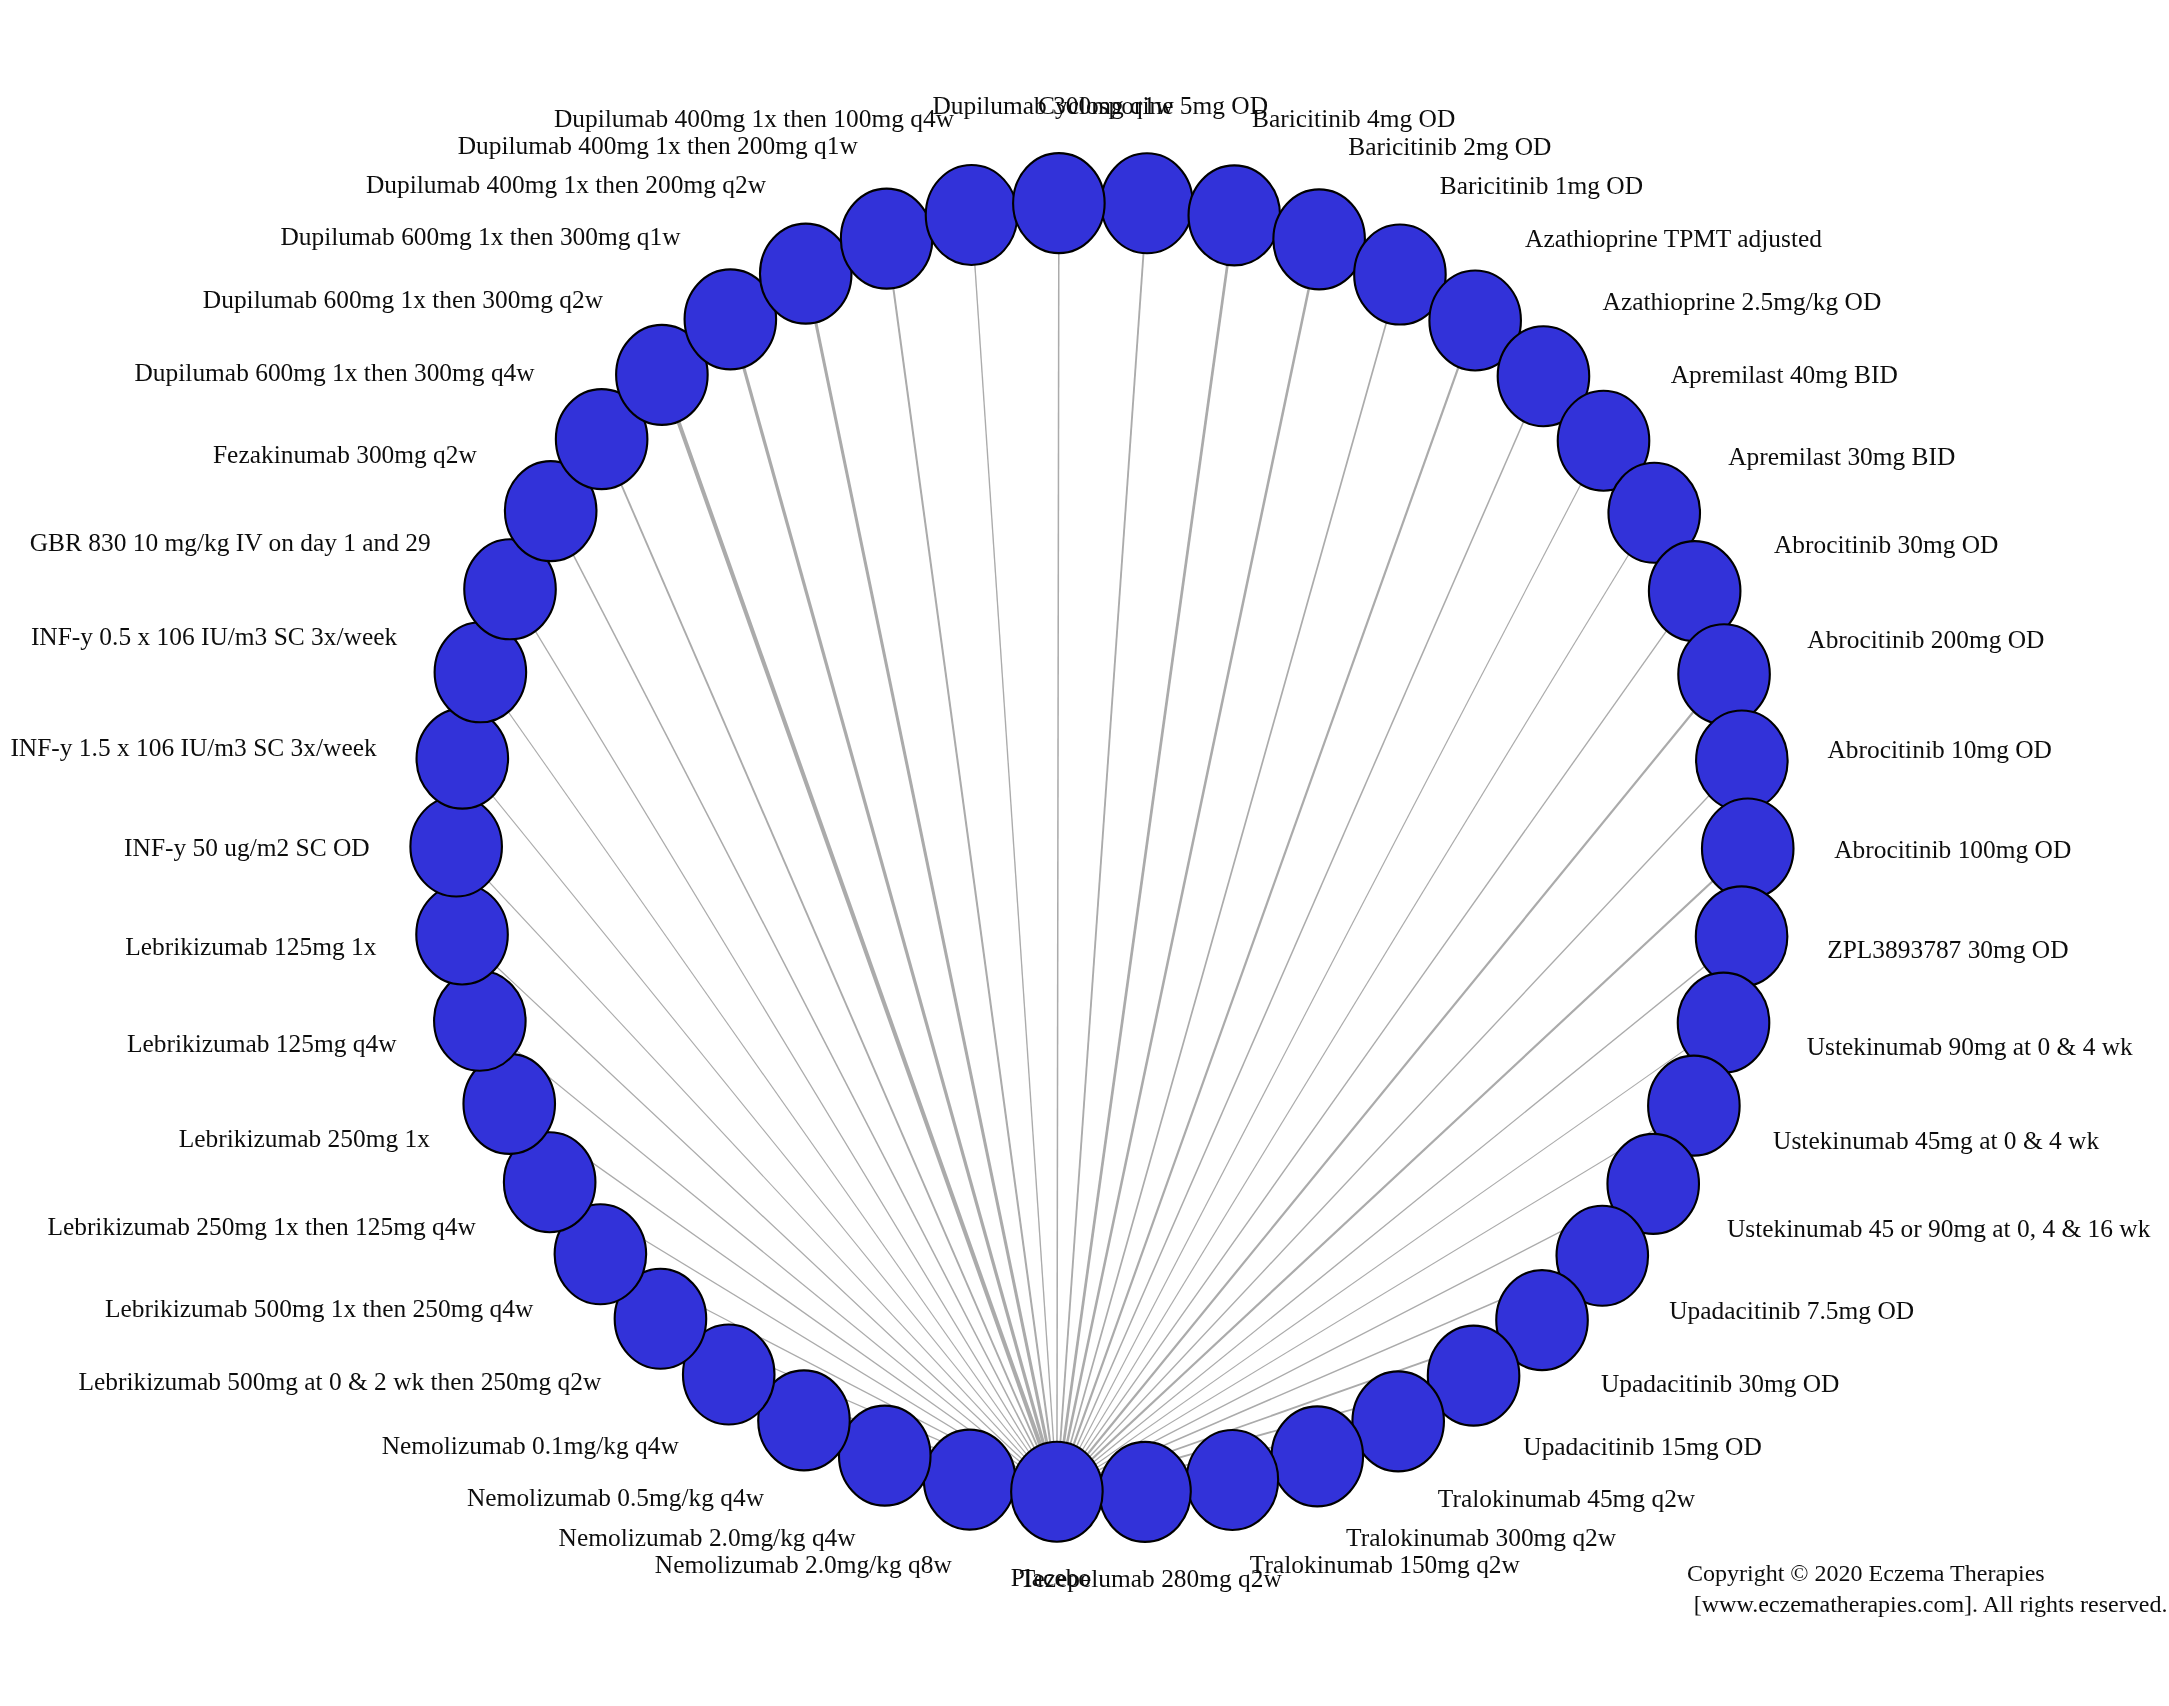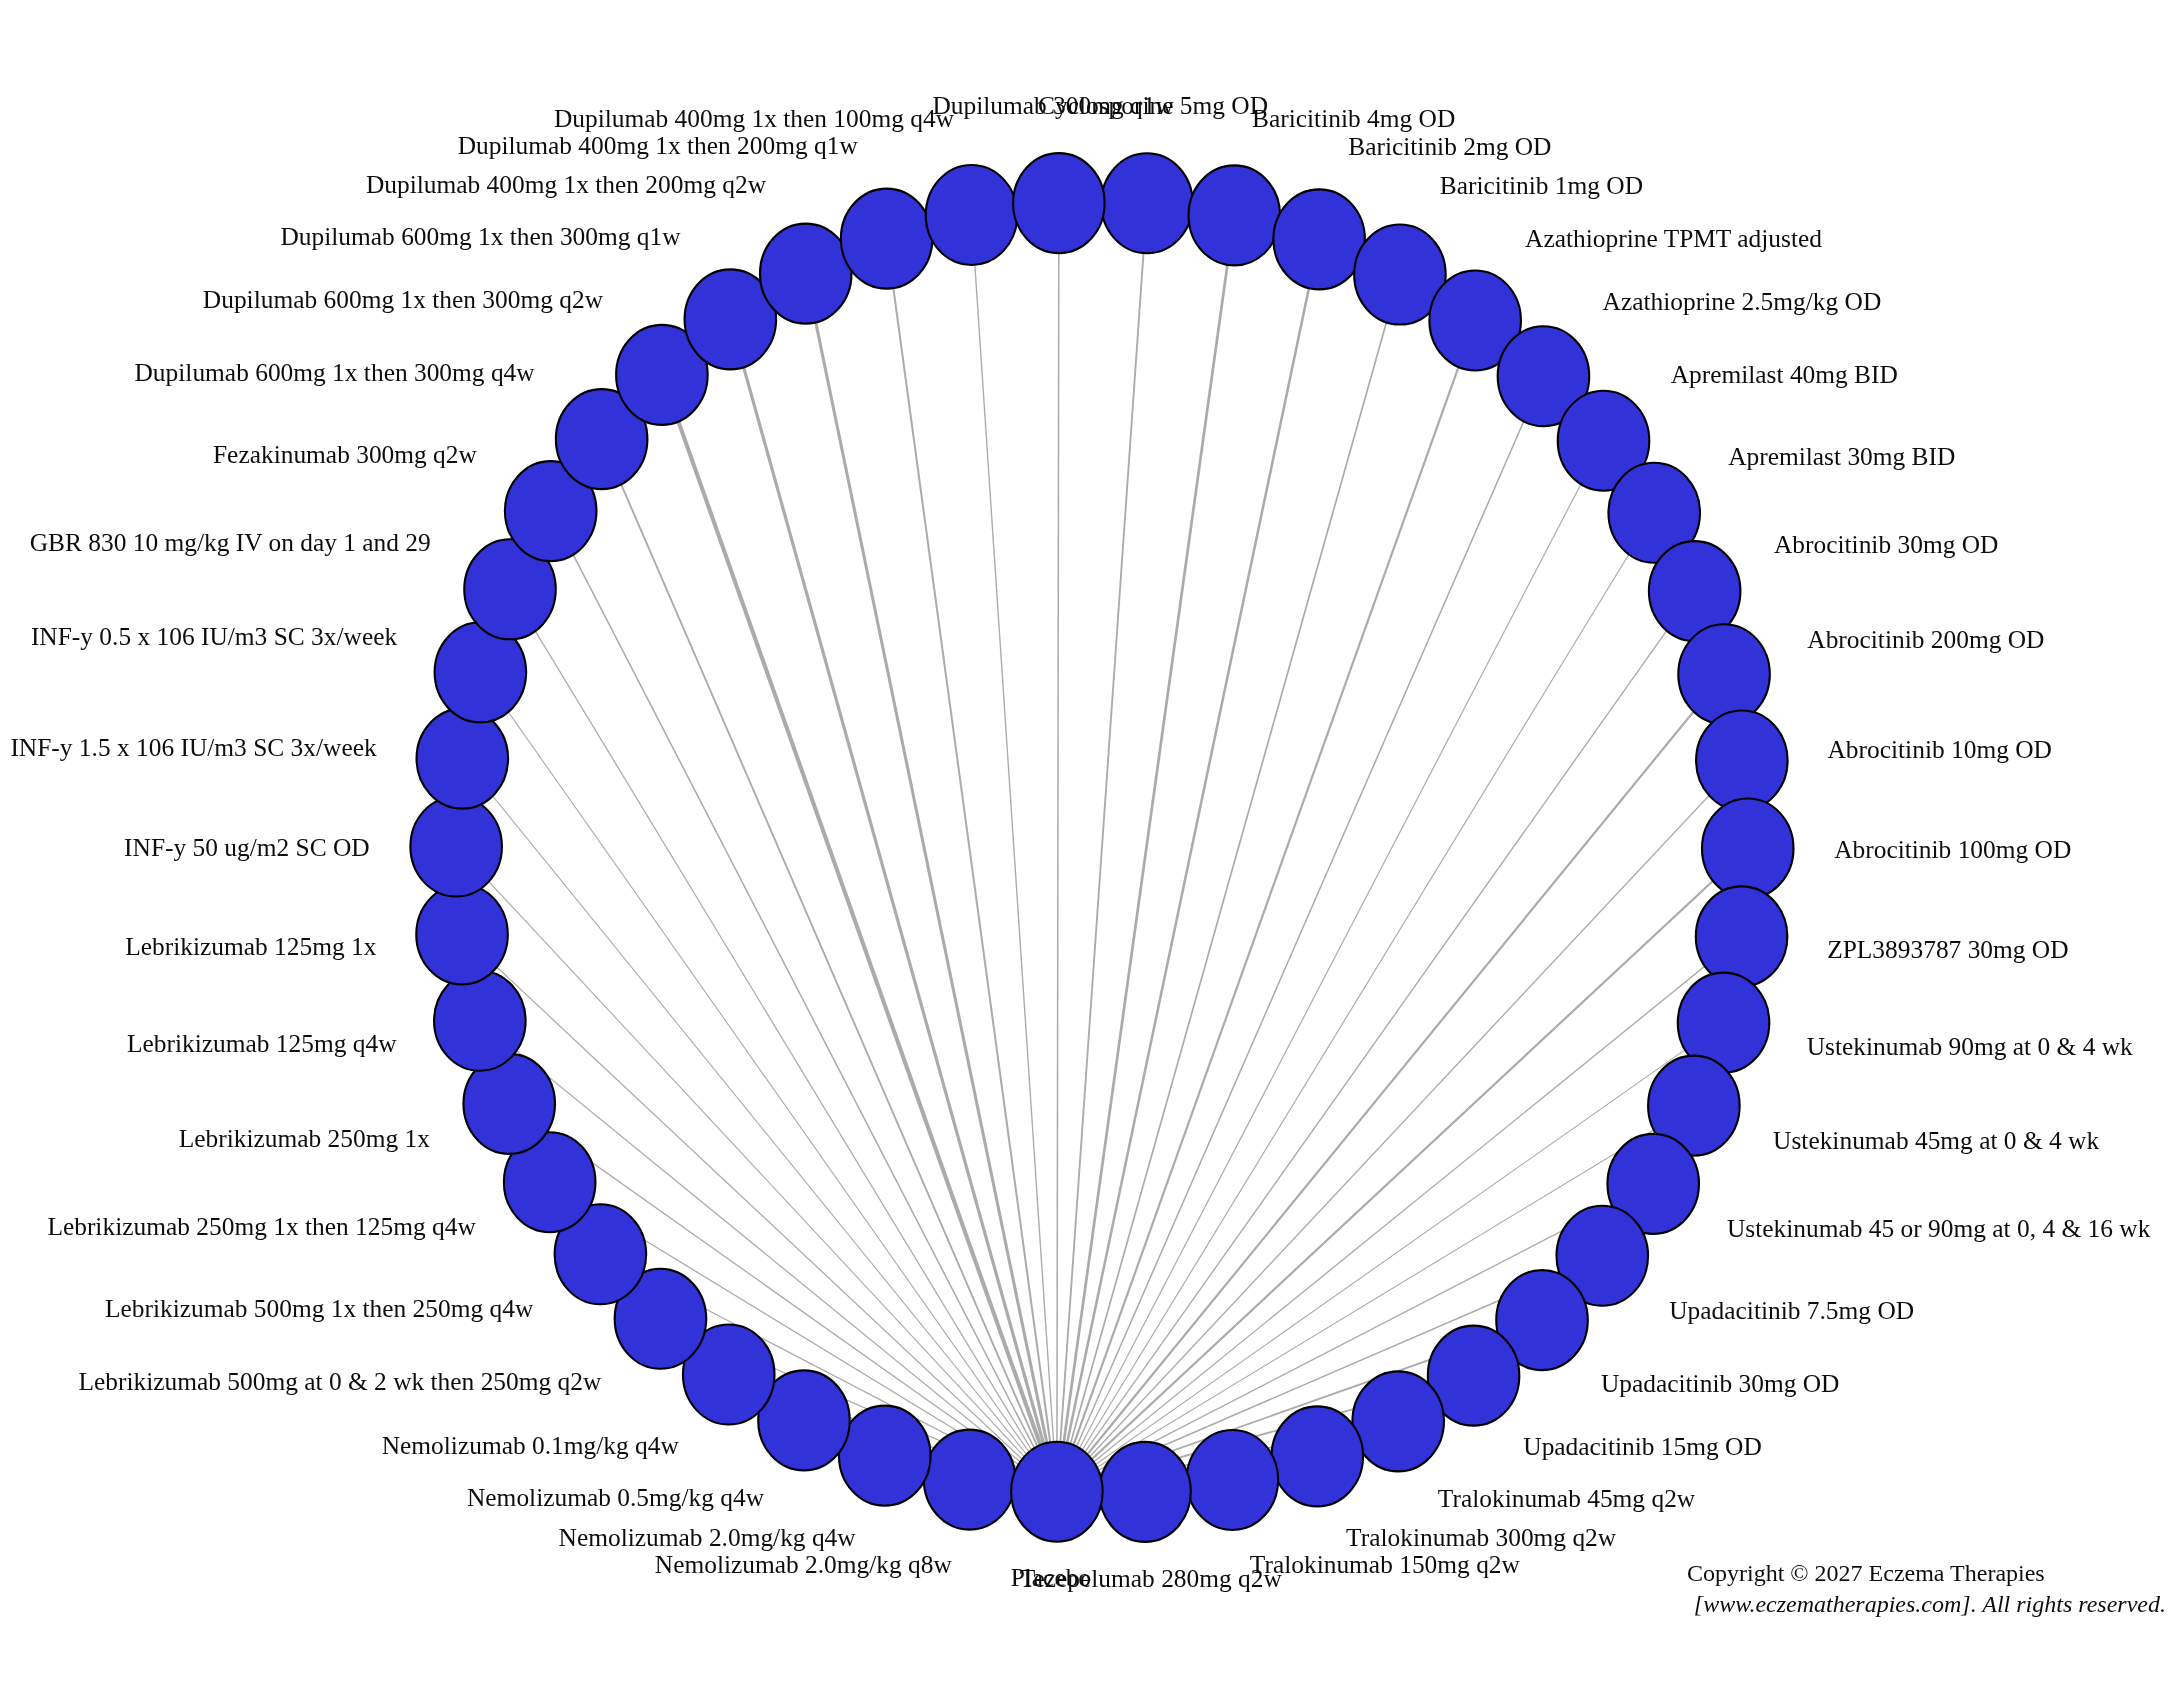--- a/index.html
+++ b/index.html
@@ -27,21 +27,21 @@
   }
   .copyright {
     position: absolute;
     left: 1687px;
     top: 1558px;
     font-size: 24px;
     color: #0d0d0d;
     line-height: 31px;
     white-space: nowrap;
   }
-  .copyright .line2 { padding-left: 6.8px; font-style: italic; }
+  .copyright .line2 { padding-left: 6.8px; }
 </style>
 </head>
 <body>
 
 <div class="canvas">
   <svg id="graph" width="2170" height="1706" viewBox="0 0 2560 2013">
       <g>
         <line x1="1246.8415869040427" y1="1760.1435279716059" x2="1353.1544329930236" y2="239.8561937020139" stroke="#ababab" stroke-width="2.2"></line>
         <line x1="1246.8415869040427" y1="1760.1435279716059" x2="1456.1657544590735" y2="254.17411071066442" stroke="#ababab" stroke-width="3.2"></line>
         <line x1="1246.8415869040427" y1="1760.1435279716059" x2="1556.26799371467" y2="282.38539911909686" stroke="#ababab" stroke-width="3"></line>
@@ -179,17 +179,17 @@
         <text x="630.6185953463028" y="449.717531762328" text-anchor="end">Dupilumab 600mg 1x then 300mg q4w</text>
         <text x="711.2388469851355" y="363.6580792794082" text-anchor="end">Dupilumab 600mg 1x then 300mg q2w</text>
         <text x="802.8266414272816" y="289.3779995460634" text-anchor="end">Dupilumab 600mg 1x then 300mg q1w</text>
         <text x="903.6758656748605" y="228.26099450957383" text-anchor="end">Dupilumab 400mg 1x then 200mg q2w</text>
         <text x="1011.9078832418325" y="181.44556212503608" text-anchor="end">Dupilumab 400mg 1x then 200mg q1w</text>
         <text x="1125.506529713689" y="149.80378822199862" text-anchor="end">Dupilumab 400mg 1x then 100mg q4w</text>
         <text x="1242.3556702007556" y="133.92510114144034" text-anchor="middle">Dupilumab 300mg q1w</text>
       </g>
     </svg>
   <div class="copyright">
-    <div class="line1">Copyright © 2027 Eczema Therapies</div>
+    <div class="line1">Copyright © 2020 Eczema Therapies</div>
     <div class="line2">[www.eczematherapies.com]. All rights reserved.</div>
   </div>
 </div>
 
 
 </body></html>

